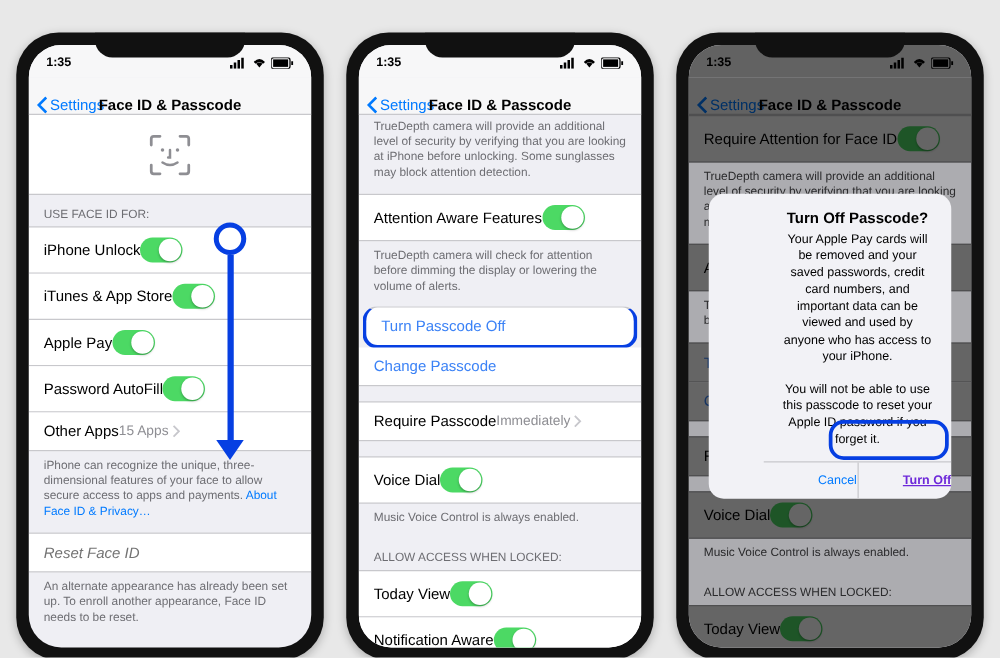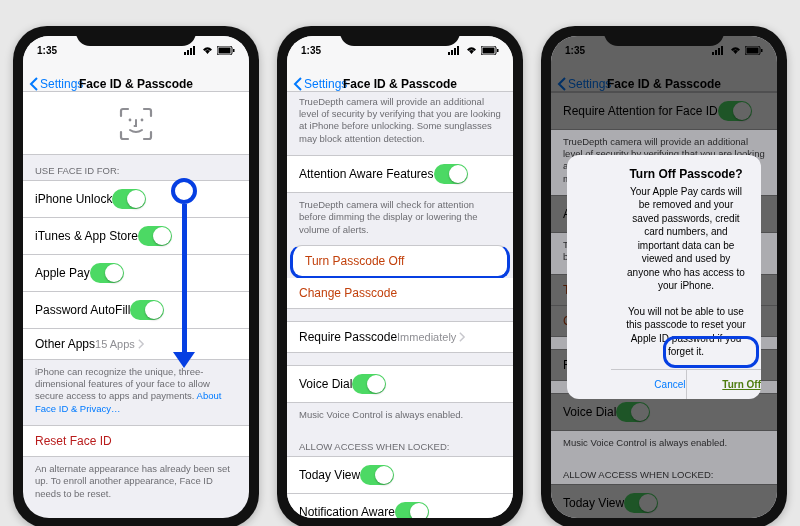--- a/index.html
+++ b/index.html
@@ -14,36 +14,36 @@
 .back svg { width: 10px; height: 14px; }
 .navtitle { position: absolute; left: 0; right: 0; text-align: center; font-weight: 600; font-size: 12px; pointer-events: none; }
 .content { overflow: hidden; }
 .face-hero { background: #fff; text-align: center; padding: 14px 0 10px; border-bottom: 1px solid #c8c8cc; }
 .section-label { padding: 10px 12px 4px; font-size: 9.5px; color: #6d6d72; text-transform: uppercase; }
 .footer-note { padding: 6px 12px 10px; font-size: 9.5px; color: #6d6d72; line-height: 1.3; }
 .footer-note a { color: #007aff; text-decoration: none; }
 .cell { background: #fff; border-bottom: 1px solid #c8c8cc; padding: 8px 12px; display: flex; align-items: center; justify-content: flex-start; min-height: 30px; }
 .cell.first { border-top: 1px solid #c8c8cc; }
 .cell .label { font-size: 12px; }
-.cell .label.red { color: #b91c1c; }
-.cell .label.blue { color: #c2410c; }
+.cell .label.red { color: #737373; font-style: italic; }
+.cell .label.blue { color: #3b82f6; }
 .detail { color: #8e8e93; font-size: 11px; display: flex; align-items: center; gap: 2px; }
 .chev { width: 8px; height: 10px; }
 .toggle { width: 34px; height: 20px; background: #4cd964; border-radius: 20px; position: relative; }
 .toggle:after { content: ''; position: absolute; right: 1px; top: 1px; width: 18px; height: 18px; background: #fff; border-radius: 50%; box-shadow: 0 1px 2px rgba(0,0,0,.3); }
 .hl-blue { border: 3px solid #063fe2; border-radius: 12px; margin: -1px 3px; }
 .dim { filter: brightness(0.55); }
 .alert-overlay { position: absolute; inset: 0; background: rgba(0,0,0,.28); display: flex; align-items: center; justify-content: center; padding: 0 16px; z-index: 40; }
 .alert { background: #f2f2f6; border-radius: 12px; width: 100%; overflow: hidden; text-align: center; padding-left: 44px; }
 .alert-title { font-weight: 600; font-size: 12px; padding: 12px 12px 2px; }
 .alert-msg { font-size: 10px; padding: 2px 14px 10px; line-height: 1.35; }
 .alert-btns { display: flex; border-top: 1px solid #c8c8cc; }
 .alert-btn { flex: 1; padding: 9px 0; font-size: 10px; color: #007aff; text-align: right; }
 .alert-btn + .alert-btn { border-left: 1px solid #c8c8cc; }
-.alert-btn.dest { color: #4d7c0f; font-weight: 600; text-decoration: underline; }
+.alert-btn.dest { color: #6d28d9; font-weight: 600; text-decoration: underline; }
 .hl-btn { position: absolute; border: 3px solid #063fe2; border-radius: 12px; z-index: 45; pointer-events: none; }
 .scroll-ann { position: absolute; pointer-events: none; z-index: 30; }
 .scroll-circ { width: 26px; height: 26px; border: 4px solid #063fe2; border-radius: 50%; background: transparent; }
 .scroll-line { width: 5px; background: #063fe2; }
 .scroll-arrow { width: 0; height: 0; border-left: 11px solid transparent; border-right: 11px solid transparent; border-top: 16px solid #063fe2; }
 </style>
 </head>
 <body>
 
 <div class="phone">

